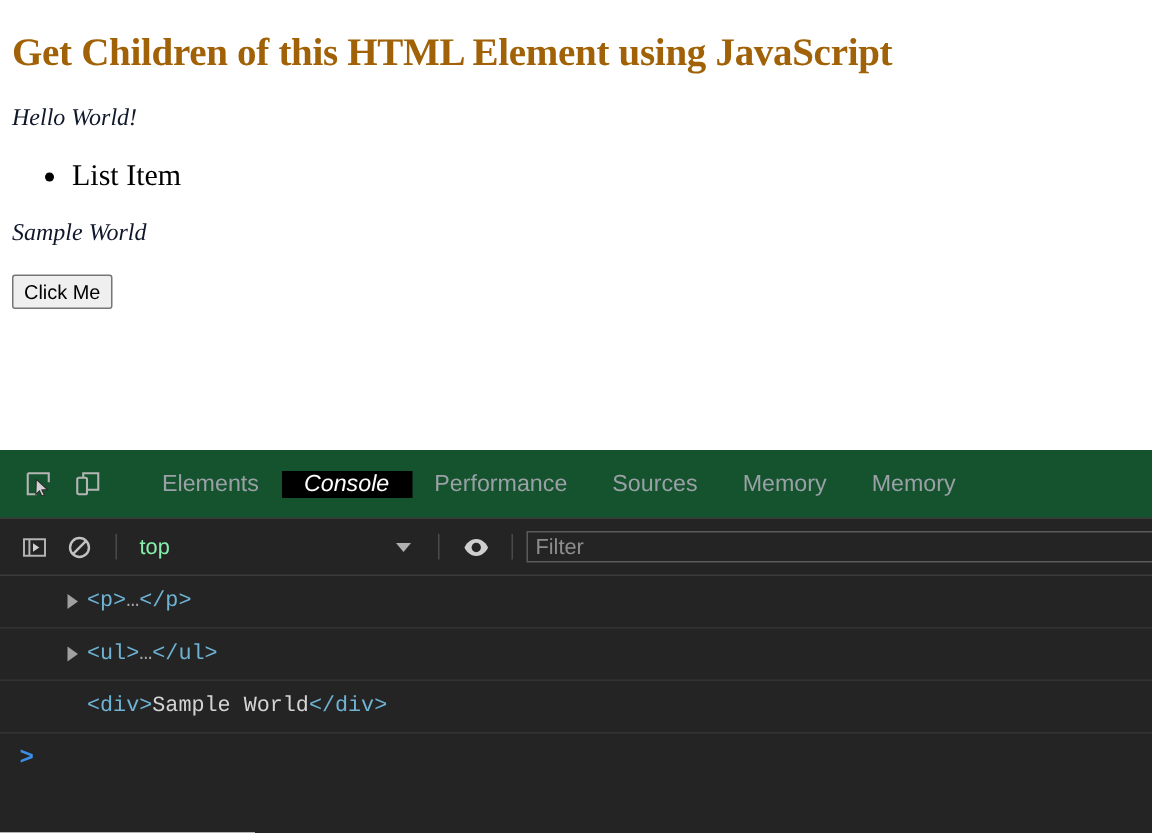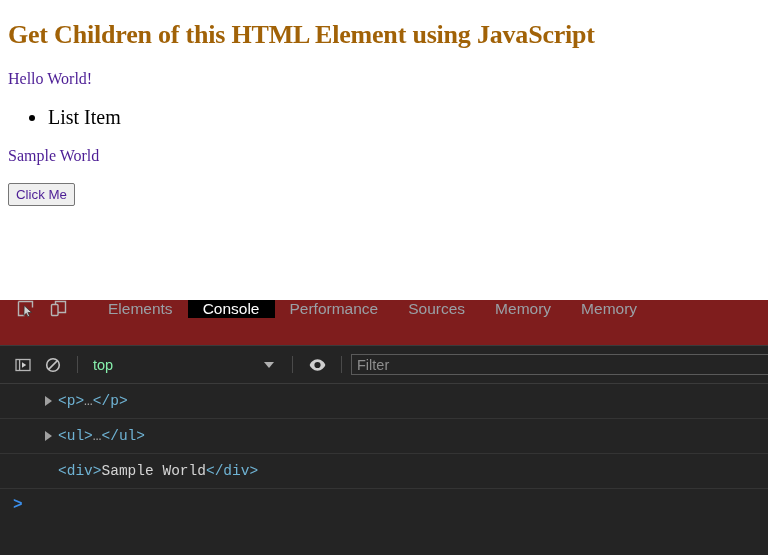--- a/index.html
+++ b/index.html
@@ -28,39 +28,40 @@
     font-size: 26px;
     font-weight: bold;
     color: #a16207;
     margin: 21px 0 19px 0;
     line-height: 1.1;
     letter-spacing: -0.2px;
   }
   .para {
     font-family: "Liberation Serif", "DejaVu Serif", serif;
     font-size: 16px;
-    color: #4c1d95;
+    color: #0f172a;
     margin: 16px 0;
     line-height: 1.2;
+    font-style: italic;
   }
   .bullet-list {
     margin: 16px 0;
     padding-left: 40px;
     list-style-type: disc;
   }
   .bullet-list li {
     font-family: "Liberation Serif", "DejaVu Serif", serif;
     font-size: 20px;
     color: #000000;
     line-height: 1.3;
   }
   .click-btn {
     font-family: "Liberation Sans", "DejaVu Sans", sans-serif;
     font-size: 13.3px;
-    color: #4c1d95;
+    color: #000000;
     background: #efefef;
     border: 1px solid #767676;
     border-radius: 2px;
     padding: 3px 7px;
     margin-top: 2px;
     cursor: default;
   }
 
   
   .devtools {
@@ -68,23 +69,23 @@
     background: #242424;
     font-family: "Liberation Sans", "DejaVu Sans", sans-serif;
     display: flex;
     flex-direction: column;
     overflow: hidden;
   }
 
   
   .dt-tabbar {
     height: 45px;
-    background: #7f1d1d;
-    display: flex;
-    align-items: flex-start;
+    background: #14532d;
+    display: flex;
+    align-items: center;
     flex: 0 0 auto;
     border-bottom: 1px solid #3b3b3b;
   }
   .dt-iconbtn {
     width: 33px;
     display: flex;
     align-items: center;
     justify-content: center;
     cursor: default;
   }
@@ -100,20 +101,21 @@
     align-items: center;
     padding: 0 15px;
     font-size: 15.5px;
     color: #9aa0a6;
     cursor: default;
     white-space: nowrap;
   }
   .dt-tab.active {
     background: #000000;
     color: #ffffff;
+    font-style: italic;
   }
 
   
   .dt-filterbar {
     height: 37px;
     background: #242424;
     display: flex;
     align-items: center;
     flex: 0 0 auto;
     border-bottom: 1px solid #3b3b3b;

